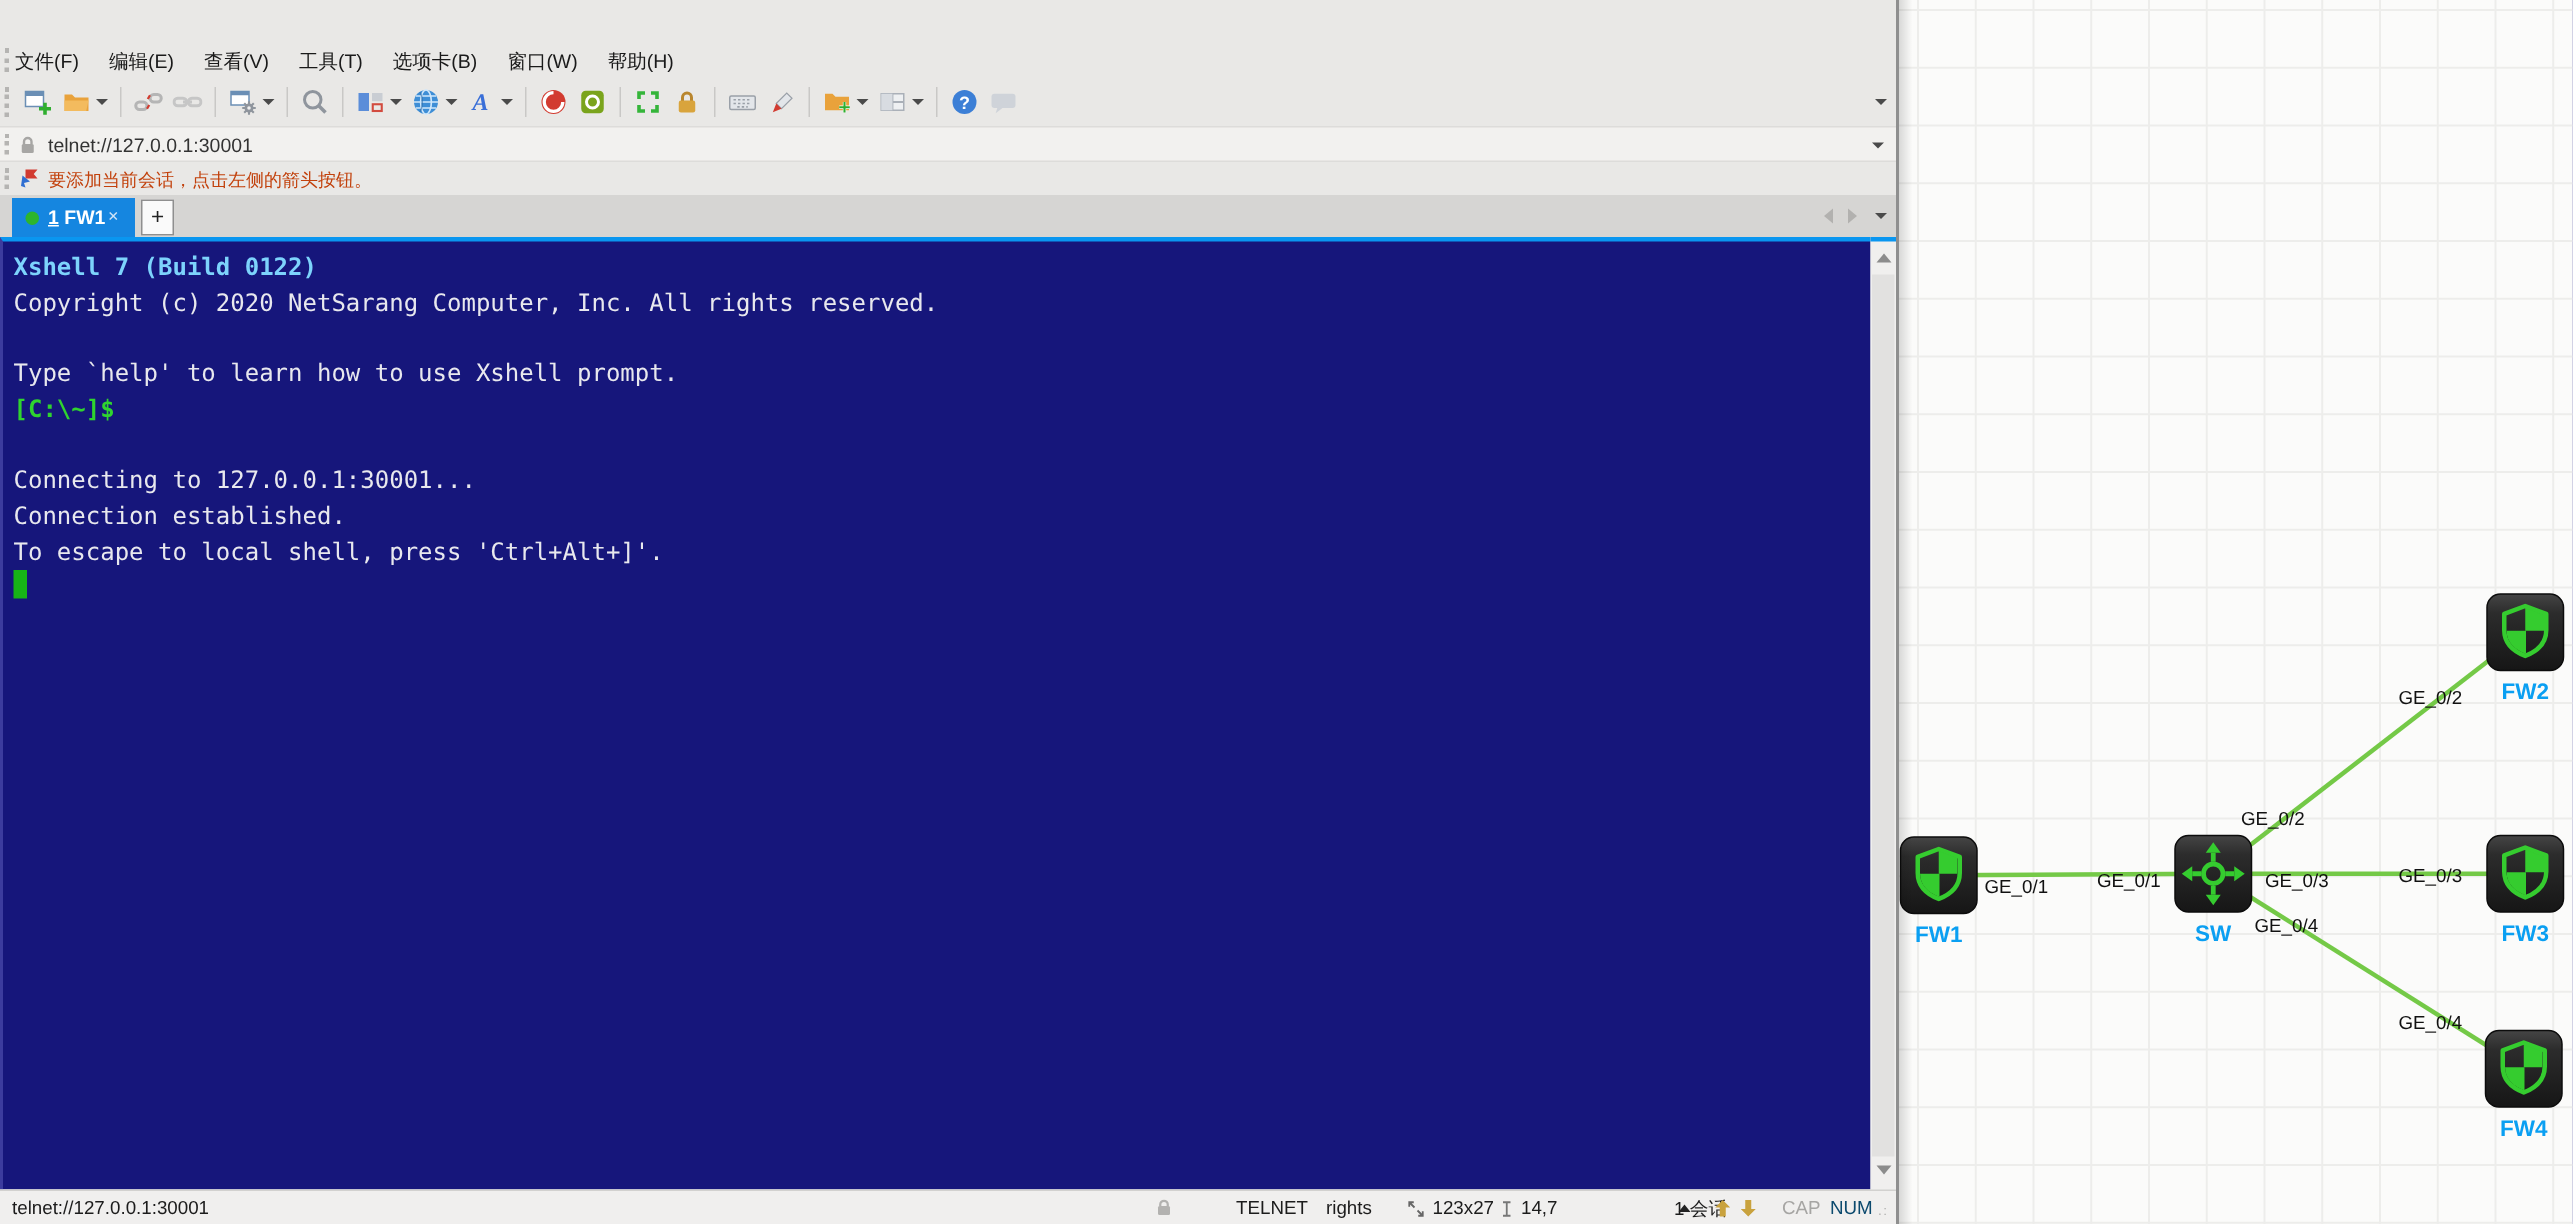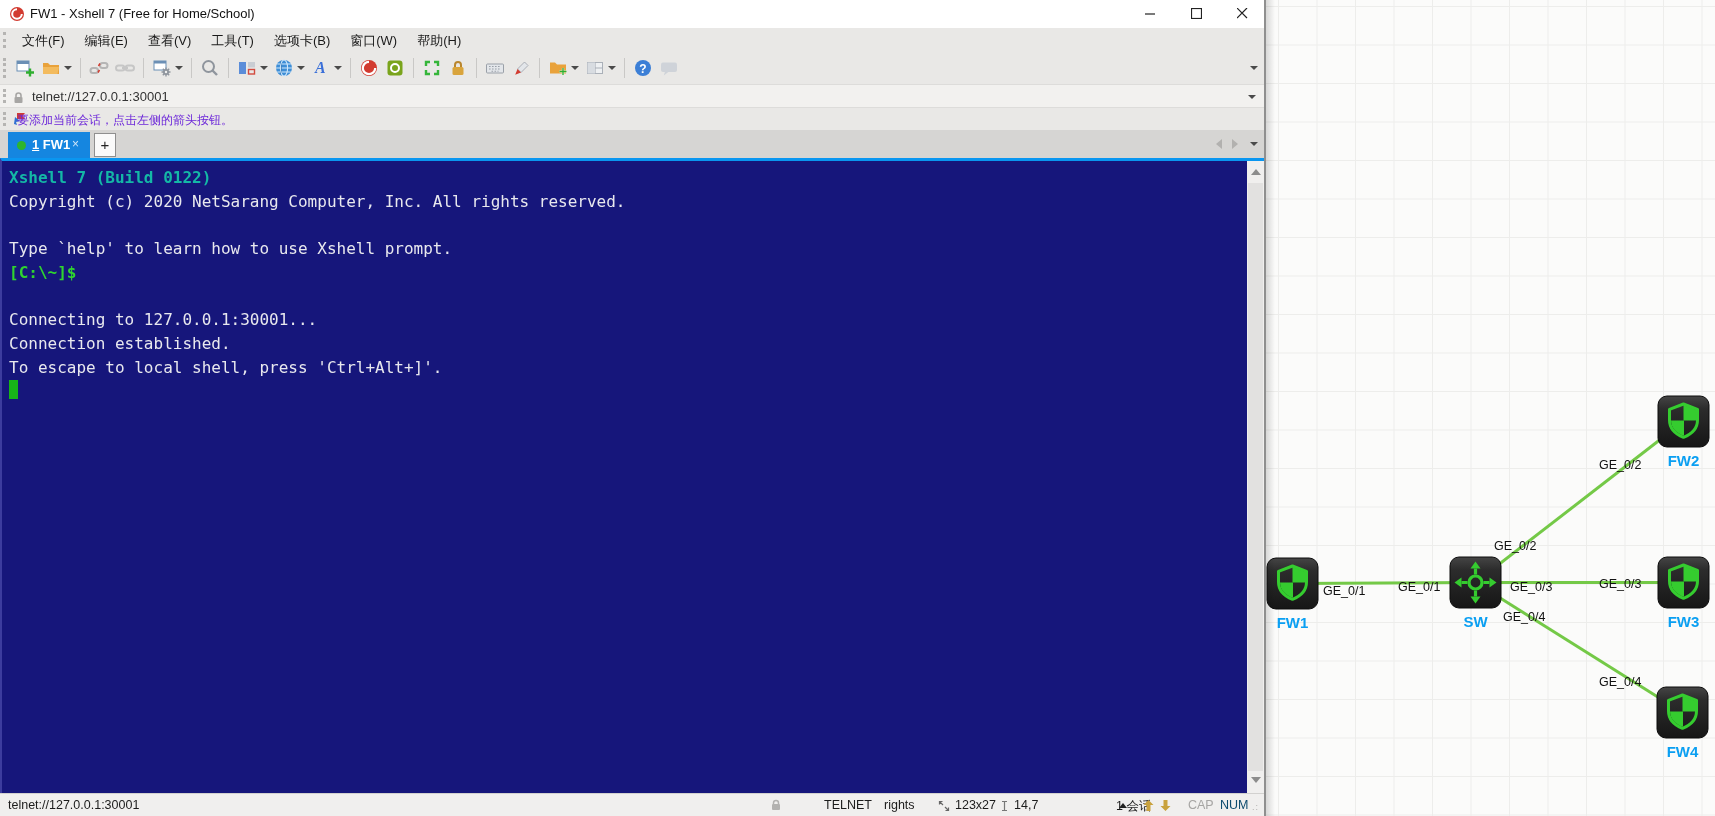--- a/index.html
+++ b/index.html
@@ -9,50 +9,50 @@
   
   #xwin{left:0;top:0;width:1264px;height:816px;background:#e9e8e6;border-right:2px solid #8f8f8f;}
   #titlebar{left:0;top:0;width:100%;height:28px;background:#ffffff;}
   #titlebar .title{position:absolute;left:30px;top:6px;font-size:13px;color:#111;}
   .wbtn{position:absolute;top:0;width:44px;height:28px;text-align:center;line-height:28px;color:#222;font-size:14px;}
   #btn-min{left:1128px;} #btn-max{left:1174px;} #btn-close{left:1220px;}
   .wbtn svg{margin-top:8px;}
 
   #menubar{left:0;top:28px;width:100%;height:24px;}
   .menu-item{display:inline-block;padding:4px 10px;font-size:13px;color:#1a1a1a;}
-  #menubar{padding-left:12px;box-sizing:border-box;}
+  #menubar{padding-left:0;box-sizing:border-box;}
 
   #toolbar{left:0;top:52px;width:100%;height:32px;display:flex;align-items:center;padding-left:12px;box-sizing:border-box;}
   .tbtn{width:24px;height:24px;display:inline-flex;align-items:center;justify-content:center;margin:0 1px;}
   .caret{width:0;height:0;border-left:4px solid transparent;border-right:4px solid transparent;border-top:4px solid #4a4a4a;margin:0 3px 0 0;display:inline-block;}
   .tsep{width:1px;height:20px;background:#c9c8c6;margin:0 5px;display:inline-block;}
   .grip{position:absolute;left:3px;width:3px;border-left:3px dotted #b5b4b2;}
 
   #addressbar{left:0;top:84px;width:100%;height:24px;background:#f2f1ef;border-top:1px solid #dddcda;border-bottom:1px solid #dddcda;box-sizing:border-box;}
   #addressbar .url{position:absolute;left:32px;top:4px;font-size:13px;color:#333;}
   #addr-caret{position:absolute;left:1248px;top:10px;}
 
   #noticebar{left:0;top:108px;width:100%;height:22px;}
-  #noticebar .ntext{position:absolute;left:17px;top:4px;font-size:12px;color:#6d28d9;font-family:Liberation Mono, monospace;}
+  #noticebar .ntext{position:absolute;left:32px;top:4px;font-size:12px;color:#c2410c;font-family:Liberation Mono, monospace;}
 
   #tabbar{left:0;top:130px;width:100%;height:28px;background:#d6d5d3;}
   #tab-fw1{position:absolute;left:8px;top:2px;width:82px;height:26px;background:#1586e0;color:#fff;}
   #tab-fw1 .dot{position:absolute;left:9px;top:9px;width:9px;height:9px;border-radius:50%;background:#2db52d;}
   #tab-fw1 .tlabel{position:absolute;left:24px;top:5px;font-size:13px;font-weight:bold;}
   #tab-fw1 .tlabel u{text-decoration:underline;}
   #tab-fw1 .tclose{position:absolute;left:64px;top:5px;font-size:12px;color:#cfe4f7;}
   #tab-new{position:absolute;left:94px;top:3px;width:22px;height:24px;background:#fafafa;border:1px solid #8f8f8f;box-sizing:border-box;text-align:center;line-height:21px;font-size:15px;color:#222;}
   .tri-l{width:0;height:0;border-top:5px solid transparent;border-bottom:5px solid transparent;border-right:6px solid #b2b1af;display:inline-block;}
   .tri-r{width:0;height:0;border-top:5px solid transparent;border-bottom:5px solid transparent;border-left:6px solid #b2b1af;display:inline-block;}
 
   
   #term{left:0;top:158px;width:1247px;height:635px;background:#16167b;border-top:3px solid #0a96f0;box-sizing:border-box;border-left:2px solid #3c3c9e;}
   #termlines{position:absolute;left:7px;top:5px;font-family:"DejaVu Sans Mono",monospace;font-size:16px;line-height:23.7px;color:#e8e8ee;white-space:pre;}
   .tline{height:23.7px;}
-  .tline.bold{font-weight:bold;color:#14b8a6;}
+  .tline.bold{font-weight:bold;color:#7dd3fc;}
   .tline.green{color:#2fd42f;font-weight:bold;}
   #cursor{display:inline-block;width:9px;height:19px;background:#17b417;vertical-align:-3px;}
   #vscroll{left:1247px;top:158px;width:17px;height:635px;background:#f0efee;border-top:3px solid #0a96f0;box-sizing:border-box;}
   .sarrow{position:absolute;left:4px;width:0;height:0;border-left:5px solid transparent;border-right:5px solid transparent;}
   #sup{top:8px;border-bottom:6px solid #8c8c8c;}
   #sdn{top:616px;border-top:6px solid #8c8c8c;}
   #sthumb{position:absolute;left:1px;top:22px;width:15px;height:588px;background:#e2e1e0;}
 
   #statusbar{left:0;top:793px;width:100%;height:23px;background:#f0efee;border-top:1px solid #d2d1cf;box-sizing:border-box;font-size:12.5px;color:#1c1c1c;}
   #statusbar .sv{position:absolute;top:4px;}
@@ -62,38 +62,20 @@
     background-image:linear-gradient(#ededeb 1px,transparent 1px),linear-gradient(90deg,#ededeb 1px,transparent 1px);
     background-size:38.5px 38.5px;background-position:12px 6px;}
   #topo-shadow{left:1266px;top:0;width:9px;height:816px;background:linear-gradient(90deg,rgba(0,0,0,.14),rgba(0,0,0,0));}
   #topo svg{position:absolute;left:0;top:0;}
 </style>
 </head>
 <body>
 
 <div id="xwin" class="abs">
 
-  <div id="titlebar" class="abs">
-    <span class="abs" style="left:9px;top:6px;">
-      <svg width="16" height="16">
-          <circle cx="8" cy="8" r="7" fill="#d23b30"></circle>
-          <path d="M8 3.2a4.8 4.8 0 1 0 4.8 4.8" stroke="#fff" stroke-width="2" fill="none"></path>
-        </svg>
-    </span>
-    <span class="title">FW1 - Xshell 7 (Free for Home/School)</span>
-    <div class="wbtn" id="btn-min"><svg width="11" height="11">
-          <path d="M0 6h10" stroke="#222" stroke-width="1.2"></path>
-        </svg></div>
-    <div class="wbtn" id="btn-max"><svg width="11" height="11">
-          <rect x="0.5" y="0.5" width="10" height="10" fill="none" stroke="#222" stroke-width="1.2"></rect>
-        </svg></div>
-    <div class="wbtn" id="btn-close"><svg width="11" height="11">
-          <path d="M0 0l10 10M10 0L0 10" stroke="#222" stroke-width="1.2"></path>
-        </svg></div>
-  </div>
 
   <div id="menubar" class="abs"><span class="grip" style="top:4px;height:16px;"></span><span class="menu-item">文件(F)</span><span class="menu-item">编辑(E)</span><span class="menu-item">查看(V)</span><span class="menu-item">工具(T)</span><span class="menu-item">选项卡(B)</span><span class="menu-item">窗口(W)</span><span class="menu-item">帮助(H)</span></div>
 
   <div id="toolbar" class="abs">
     <span class="grip" style="top:6px;height:20px;"></span>
     <span class="tbtn">
         <svg width="20" height="20">
           <rect x="2" y="3" width="12" height="10" fill="#fff" stroke="#6b8fb5"></rect>
           <rect x="2" y="3" width="12" height="3" fill="#6b8fb5"></rect>
           <path d="M11 14.5h8M15 10.5v8" stroke="#2fae2f" stroke-width="2.4"></path>

